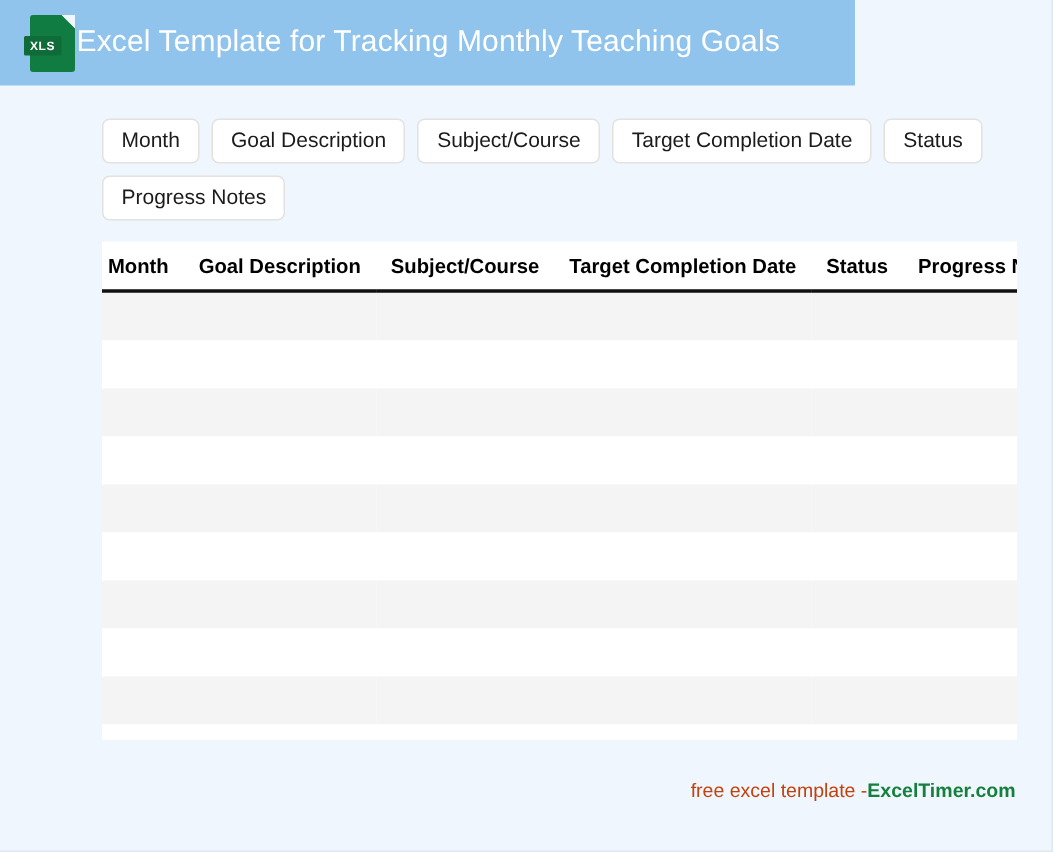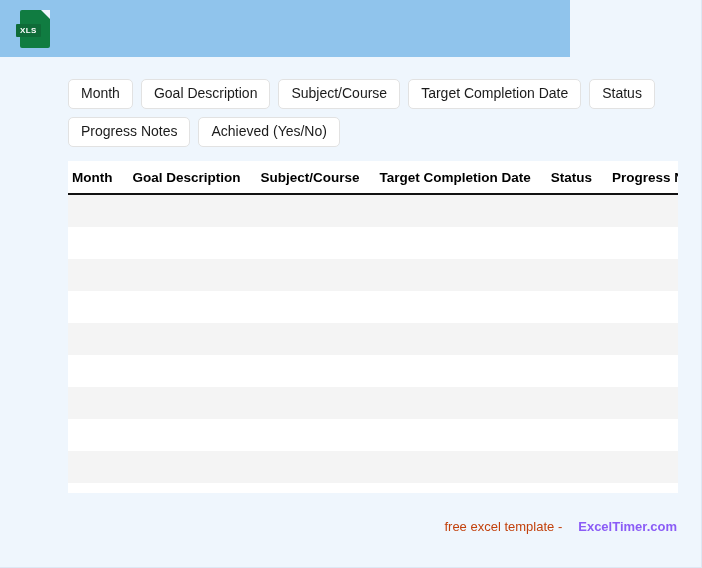--- a/index.html
+++ b/index.html
@@ -147,44 +147,44 @@
     position: absolute;
     right: 24px;
     top: 519px;
     font-size: 13px;
     white-space: nowrap;
   }
   .footer .free-text {
     color: #c2410c;
   }
   .footer .brand {
-    color: #8b5cf6;
+    color: #15803d;
     font-weight: bold;
-    margin-left: 16px;
+    margin-left: 0;
   }
 </style>
 </head>
 <body>
 
 <div class="header-banner">
   <div class="xls-icon">
     <div class="sheet"></div>
     <div class="fold"></div>
     <div class="tag">XLS</div>
   </div>
+  <div class="header-title">Excel Template for Tracking Monthly Teaching Goals</div>
 </div>
 
 <div class="chips">
   <div class="chip">Month</div>
   <div class="chip">Goal Description</div>
   <div class="chip">Subject/Course</div>
   <div class="chip">Target Completion Date</div>
   <div class="chip">Status</div>
   <div class="chip">Progress Notes</div>
-  <div class="chip">Achieved (Yes/No)</div>
 </div>
 
 <div class="table-wrap">
   <table class="goal-table">
     <thead>
       <tr>
         <th>Month</th>
         <th>Goal Description</th>
         <th>Subject/Course</th>
         <th>Target Completion Date</th>

